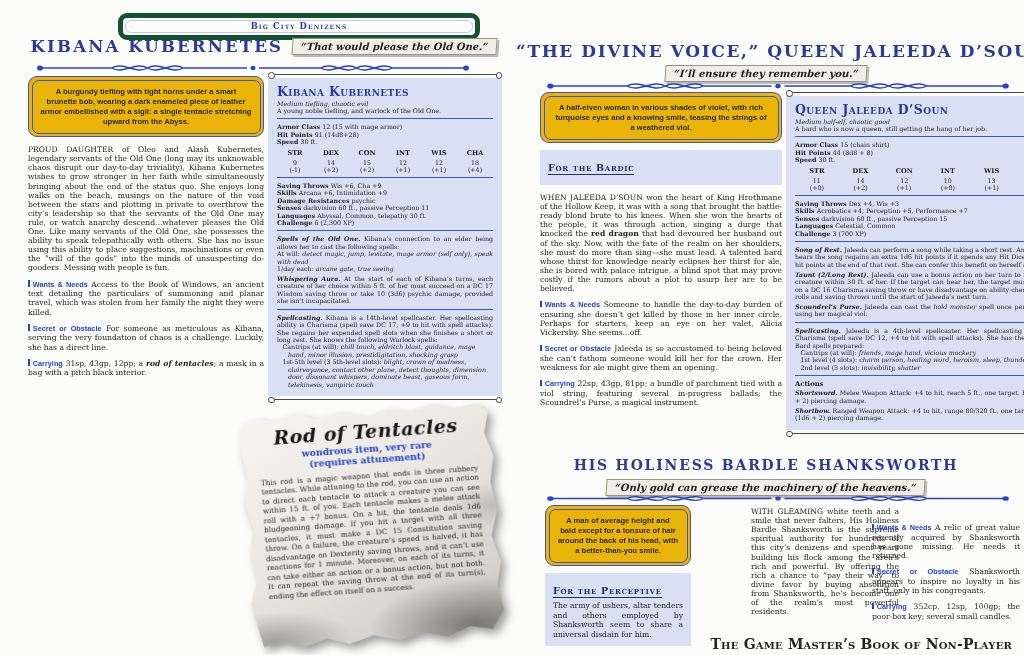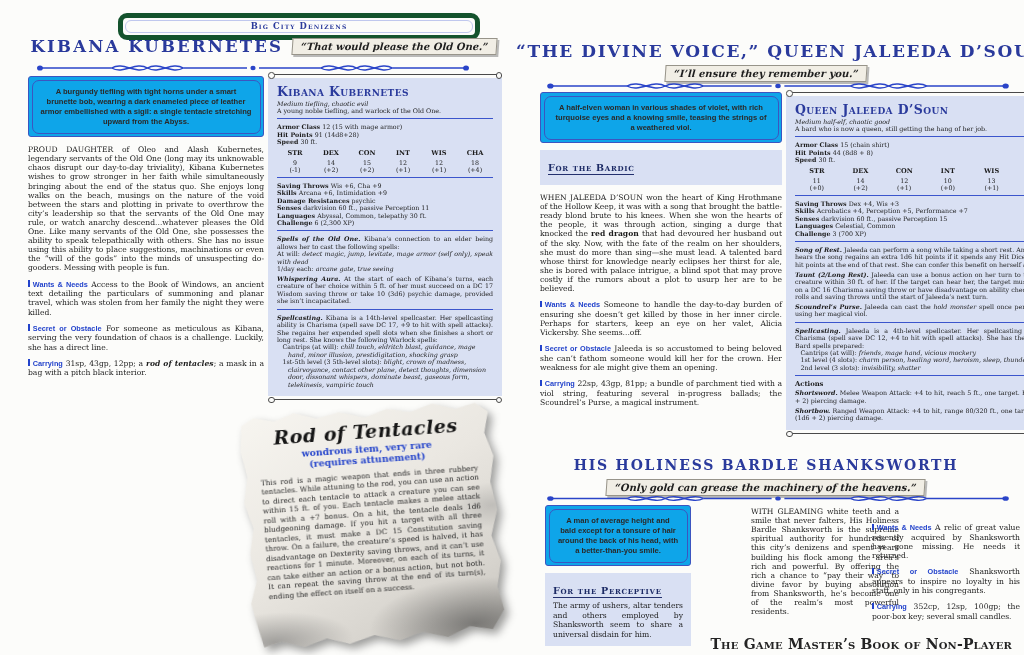--- a/index.html
+++ b/index.html
@@ -15,21 +15,21 @@
   .title-row{display:flex;justify-content:center;align-items:center;gap:9px;}
   .page-title{color:#2a3a9c;font-weight:700;letter-spacing:2.2px;white-space:nowrap;}
   .t1{font-size:16.5px;}
   .t2{font-size:17px;letter-spacing:1.6px;text-align:center;}
   .t3{font-size:14px;letter-spacing:1.8px;text-align:center;}
   .chip{display:inline-block;background:#f1eee5;border:1px solid #97948a;box-shadow:2px 2px 0 rgba(60,60,60,.35);
        padding:1.5px 8px 2.5px;font-style:italic;font-weight:700;font-size:10px;color:#1e1e1e;transform:skewX(-4deg);white-space:nowrap;}
   .chip-row{text-align:center;}
   .divider svg{display:block;width:100%;height:100%;}
   
-  .fancy{border:1.7px solid #3c55c0;border-radius:3px;padding:2.5px;background:#0ea5e9;}
+  .fancy{border:1.7px solid #3c55c0;border-radius:9px;padding:2.5px;background:#eab308;}
   .fancy-inner{border:1px solid #3c55c0;border-radius:7px;padding:6px 8px;text-align:center;
        font-family:"Liberation Sans","DejaVu Sans",sans-serif;font-weight:700;font-size:7.6px;line-height:1.32;color:#2a2a2a;}
   
   .callout{background:#d9e0f3;padding:6px 8px 7px;margin-top:7px;}
   .callout-head{font-variant:small-caps;font-weight:700;color:#1d2b66;font-size:9.5px;letter-spacing:.7px;
        border-bottom:1.4px solid #23306e;display:inline-block;padding-bottom:1px;margin-bottom:3px;}
   .callout p{margin:0;font-size:7.6px;line-height:1.25;text-align:justify;}
   
   .textcol p.body{margin:8px 0 0;font-size:7.6px;line-height:1.2;text-align:justify;}
   .bullet{margin:7px 0 0;font-size:7.6px;line-height:1.2;text-align:justify;}

